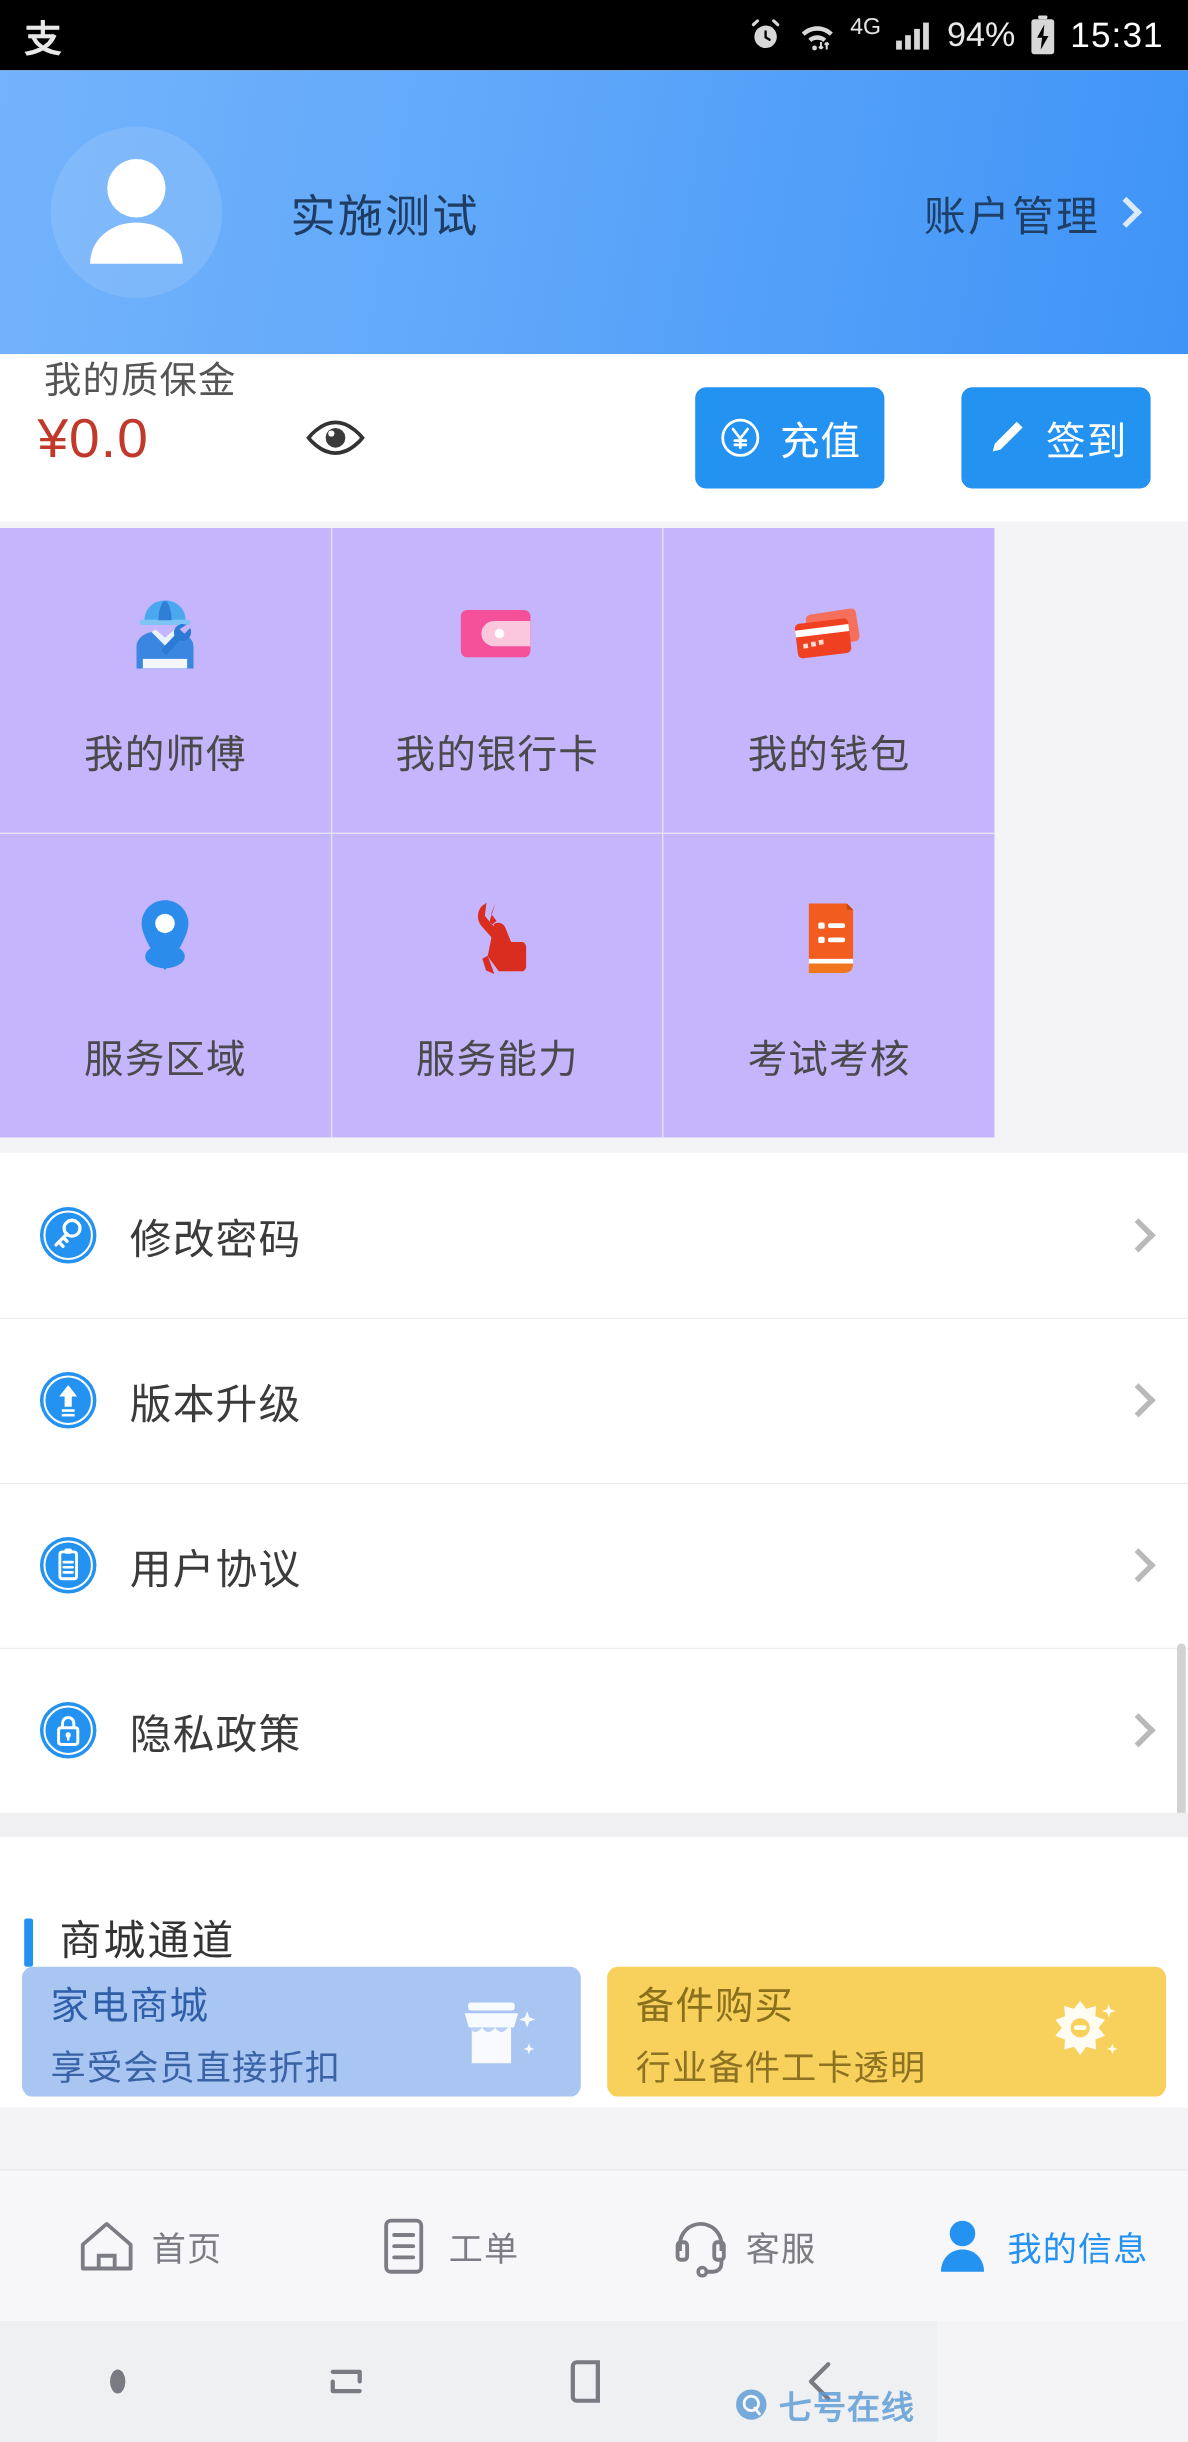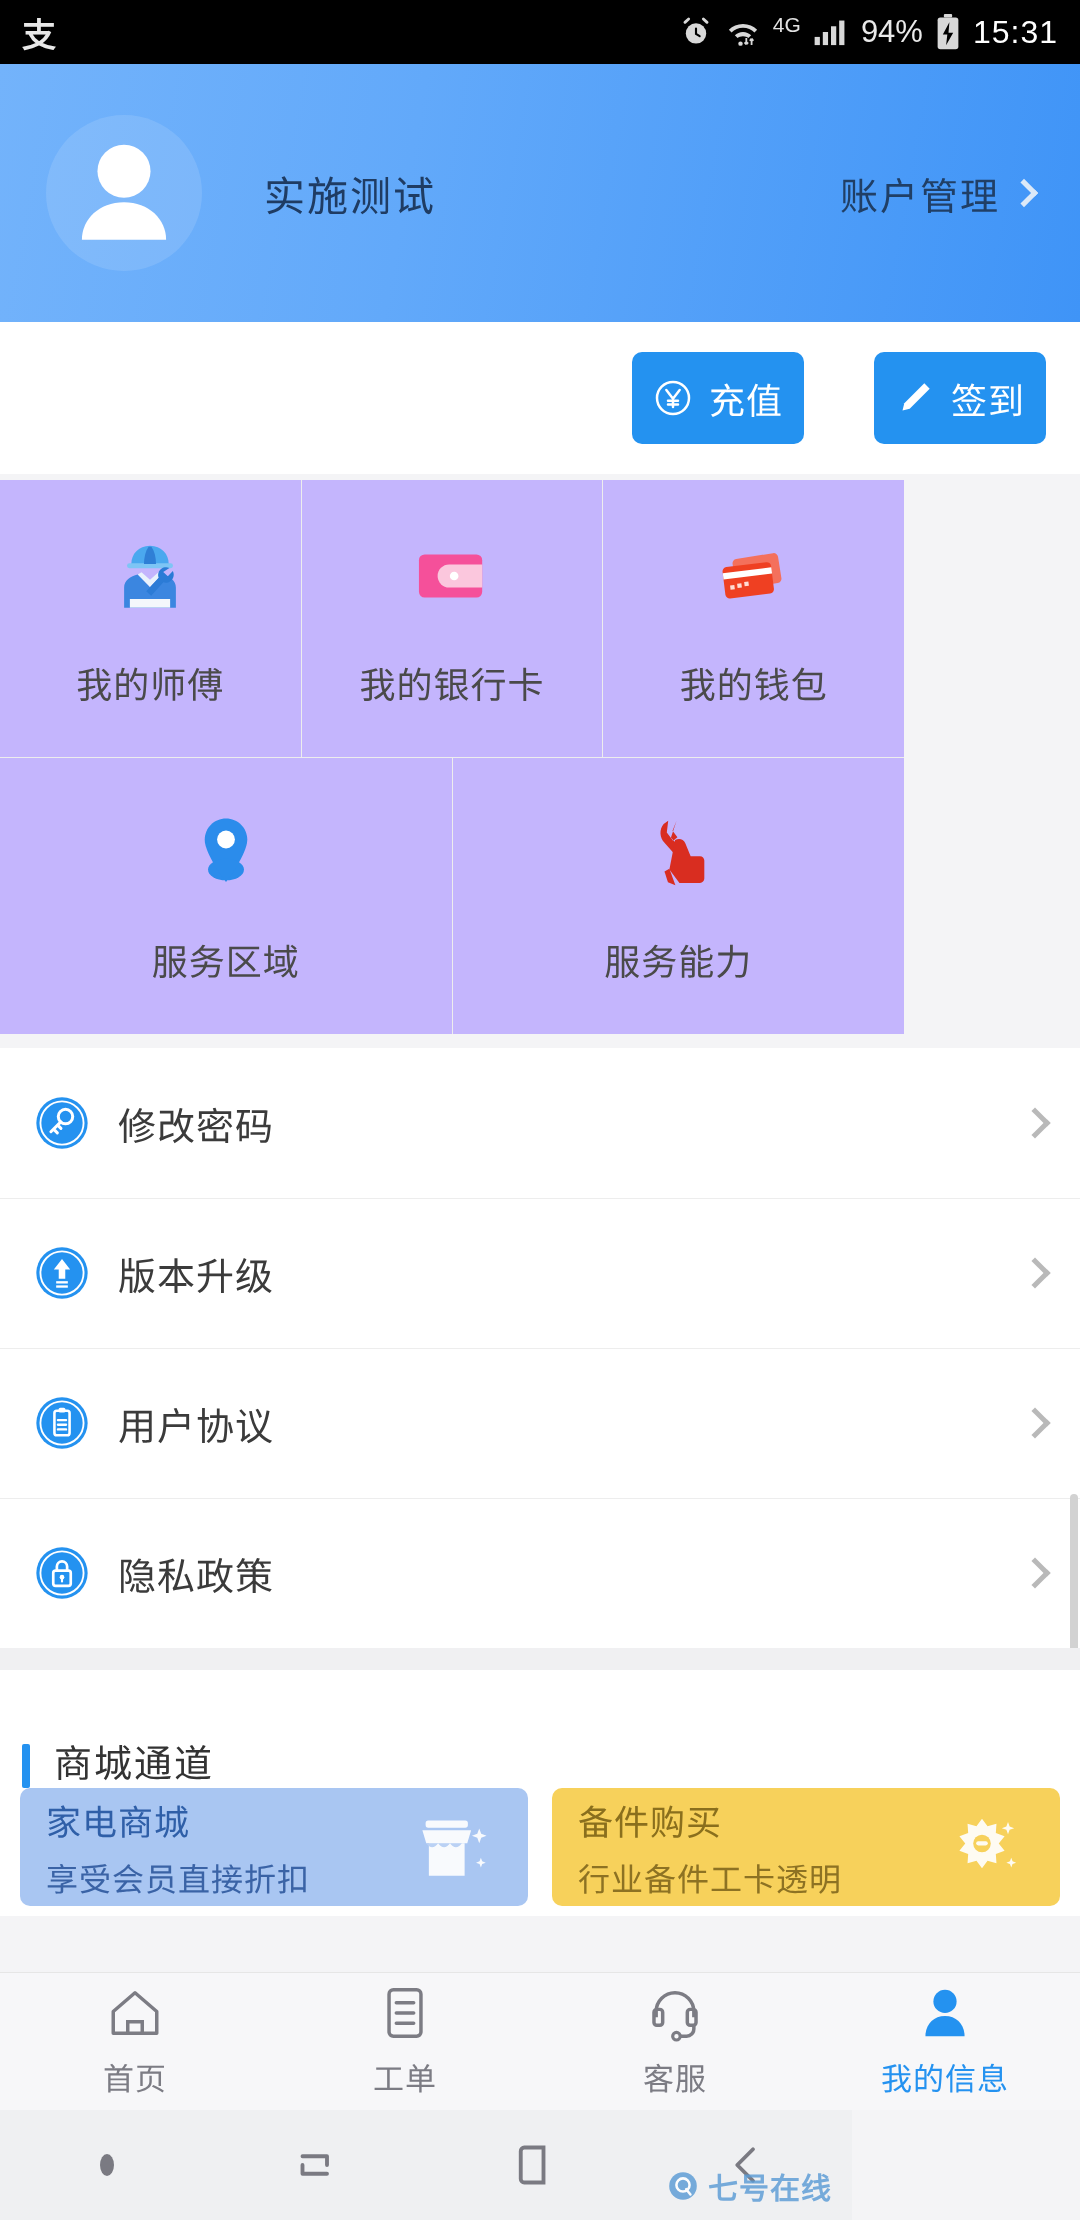--- a/index.html
+++ b/index.html
@@ -122,21 +122,21 @@
   .scrollbar{
     position:absolute; right:2px; top:1494px; width:8px; height:190px;
     background:#d2d2d2; border-radius:4px;
   }
 
   
   .tabbar{
     position:absolute; top:1972px; left:0; width:1080px; height:138px;
     background:#f7f7f9; display:flex; border-top:1px solid #e6e6e6;
   }
-  .tab{ flex:1; display:flex; flex-direction:column; align-items:center;
+  .tab{ flex:1; display:flex; flex-direction:row; align-items:center;
         justify-content:center; gap:12px; }
   .tab-ico{ width:58px; height:58px; }
   .tab-lb{ font-size:31px; color:#7c7c84; letter-spacing:1px; }
   .tab.active .tab-lb{ color:#2492f0; }
 
   
   .navbar{
     position:absolute; top:2110px; left:0; width:852px; height:110px;
     background:#eff0f2; display:flex; align-items:center;
   }
@@ -196,20 +196,29 @@
       </svg>
     </div>
     <div class="uname">实施测试</div>
     <div class="acct">
       <span>账户管理</span>
       <span class="chev-white"></span>
     </div>
   </div>
 
   <div class="balance">
+    <div class="bal-left">
+      <div class="bal-label">我的质保金</div>
+      <div class="bal-amt">¥0.0</div>
+      <svg class="eye" viewBox="0 0 40 24">
+        <path d="M20 2C10 2 2.5 12 2.5 12S10 22 20 22s17.5-10 17.5-10S30 2 20 2z" fill="none" stroke="#333" stroke-width="2.4"></path>
+        <circle cx="20" cy="12" r="6.4" fill="#3b3b3b"></circle>
+        <circle cx="17.3" cy="9.2" r="2" fill="#ffffff"></circle>
+      </svg>
+    </div>
     <div class="bal-btns">
       <div class="btn">
         <svg width="40" height="40" viewBox="0 0 24 24">
           <circle cx="12" cy="12" r="9.6" fill="none" stroke="#fff" stroke-width="1.5"></circle>
           <path d="M8 7.2l4 5.2 4-5.2M12 12.4v5M9 13.6h6M9 15.9h6" stroke="#fff" stroke-width="1.5" fill="none" stroke-linecap="round"></path>
         </svg>
         <span>充值</span>
       </div>
       <div class="btn">
         <svg width="40" height="40" viewBox="0 0 24 24">
@@ -271,20 +280,33 @@
 
       <div class="grid-cell">
         <svg class="gi" viewBox="0 0 64 64">
           <path d="M31 9.5l-2.8 7 3.4 4.6-3 2.4-4.4-5.8 1-8.2-3.2 2.4c-3.2 4-2.8 9.4.6 13l10 11.2 4.6-3.6-10.1-11.2z" fill="#d92d20"></path>
           <path d="M30 23c2.6-1.6 5.8-.7 7 2l3.8 9.3h6.5c1.7 0 3 1.4 3 3v12.5c0 1.7-1.3 3-3 3H33l-7-9.4z" fill="#d92d20"></path>
           <path d="M26 43l4.2 11.5-5.2-2.2-2.4-7.4z" fill="#d92d20"></path>
         </svg>
         <div class="gl">服务能力</div>
       </div>
 
+      <div class="grid-cell">
+        <svg class="gi" viewBox="0 0 64 64">
+          <path d="M19 10h24l4 4v32H19z" fill="#f25c1e"></path>
+          <rect x="19" y="45" width="28" height="4" fill="#ffffff"></rect>
+          <path d="M19 48h28c0 3.6-1.4 6-6 6H19z" fill="#f2761e"></path>
+          <rect x="25" y="22" width="4" height="4" rx="1" fill="#fff"></rect>
+          <rect x="31" y="22.5" width="11" height="3" rx="1.5" fill="#fff"></rect>
+          <rect x="25" y="31" width="4" height="4" rx="1" fill="#fff"></rect>
+          <rect x="31" y="31.5" width="11" height="3" rx="1.5" fill="#fff"></rect>
+          <path d="M43 10l4 4h-4z" fill="#c24a12"></path>
+        </svg>
+        <div class="gl">考试考核</div>
+      </div>
     </div>
   </div>
 
   <div class="list">
 
     <div class="li">
       <svg class="li-ico" viewBox="0 0 48 48">
         <circle cx="24" cy="24" r="22" fill="#2492f0"></circle>
         <circle cx="24" cy="24" r="18.5" fill="none" stroke="#ffffff" stroke-width="1.6"></circle>
         <circle cx="27" cy="18.5" r="6.2" fill="none" stroke="#fff" stroke-width="2.6"></circle>

